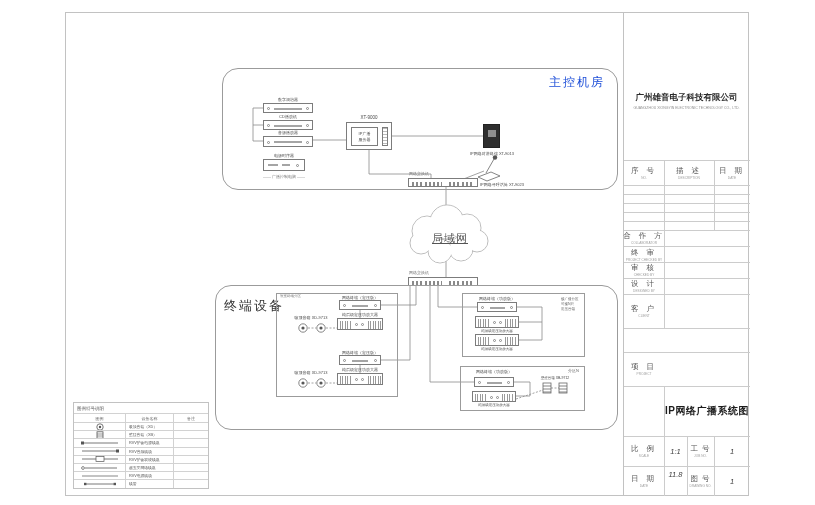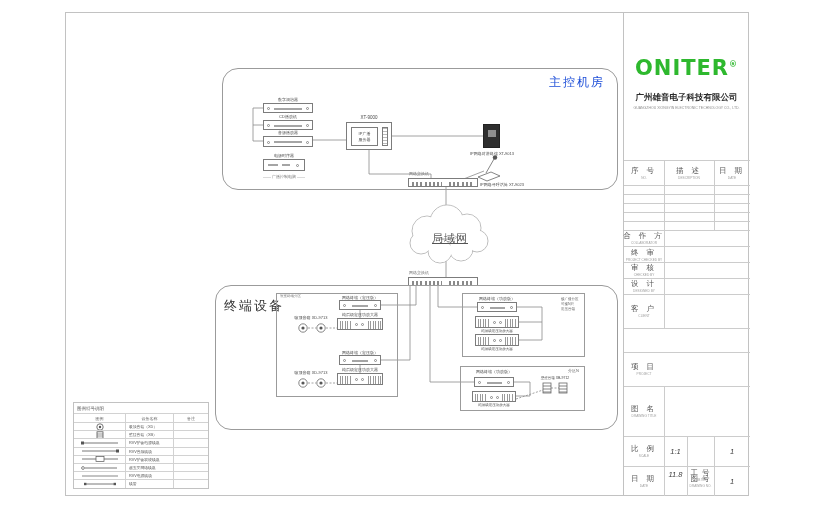--- a/index.html
+++ b/index.html
@@ -322,21 +322,20 @@
           <path d="M8,4 h28" stroke="#555" stroke-width="0.8"></path>
           <rect x="6" y="2.8" width="2.4" height="2.4" fill="#555"></rect>
           <rect x="35.6" y="2.8" width="2.4" height="2.4" fill="#555"></rect>
         </svg>
     </div>
     <div class="lg-cell lg-name">线管</div>
     <div class="lg-cell last"></div>
   </div>
 
   <div class="tb">
-    <div class="brand" style="color:#2eb82e;"><span>ONITER</span><sup>®</sup></div>
     <div class="co-cn">广州雄音电子科技有限公司</div>
     <div class="co-en">GUANGZHOU XIONGYIN ELECTRONIC TECHNOLOGY CO., LTD.</div>
 
     <div class="hl" style="top:148px;"></div>
     <div class="cell" style="left:0;top:148px;width:40px;height:25px;">
       <span class="tb-cn">序  号</span>
       <span class="tb-en">NO.</span>
     </div>
     <div class="cell" style="left:40px;top:148px;width:50px;height:25px;">
       <span class="tb-cn">描  述</span>
@@ -382,35 +381,34 @@
     </div>
     <div class="hl" style="top:316px;"></div>
     <div class="vl" style="left:40px;top:218px;height:98px;"></div>
 
     <div class="hl" style="top:340px;"></div>
     <div class="cell" style="left:0;top:340px;width:40px;height:34px;">
       <span class="tb-cn">项  目</span>
       <span class="tb-en">PROJECT</span>
     </div>
     <div class="hl" style="top:374px;"></div>
-    <div class="cell" style="left:0;top:374px;width:40px;height:50px;">
-      <span class="tb-cn">图  名</span>
-      <span class="tb-en">DRAWING TITLE</span>
+    <div class="cell" style="left:40px;top:374px;width:86px;height:50px;">
+      <span class="dwg-title">IP网络广播系统图</span>
     </div>
     <div class="vl" style="left:40px;top:374px;height:50px;"></div>
     <div class="hl" style="top:424px;"></div>
 
     <div class="cell" style="left:0;top:424px;width:40px;height:30px;">
       <span class="tb-cn">比  例</span>
       <span class="tb-en">SCALE</span>
     </div>
     <div class="cell" style="left:40px;top:424px;width:23px;height:30px;">
       <span class="val">1:1</span>
     </div>
-    <div class="cell" style="left:63px;top:448px;width:27px;height:30px;">
+    <div class="cell" style="left:63px;top:424px;width:27px;height:30px;">
       <span class="tb-cn" style="letter-spacing:1px;">工  号</span>
       <span class="tb-en">JOB NO.</span>
     </div>
     <div class="cell" style="left:90px;top:424px;width:36px;height:30px;">
       <span class="val">1</span>
     </div>
     <div class="hl" style="top:454px;"></div>
     <div class="cell" style="left:0;top:454px;width:40px;height:30px;">
       <span class="tb-cn">日  期</span>
       <span class="tb-en">DATE</span>

